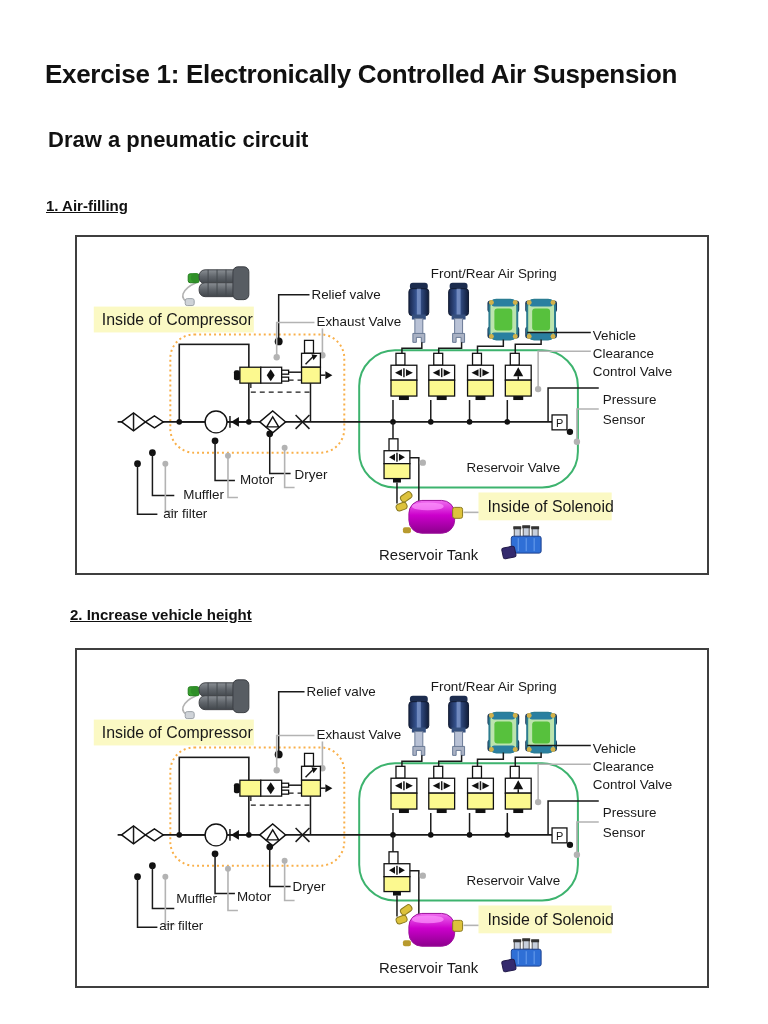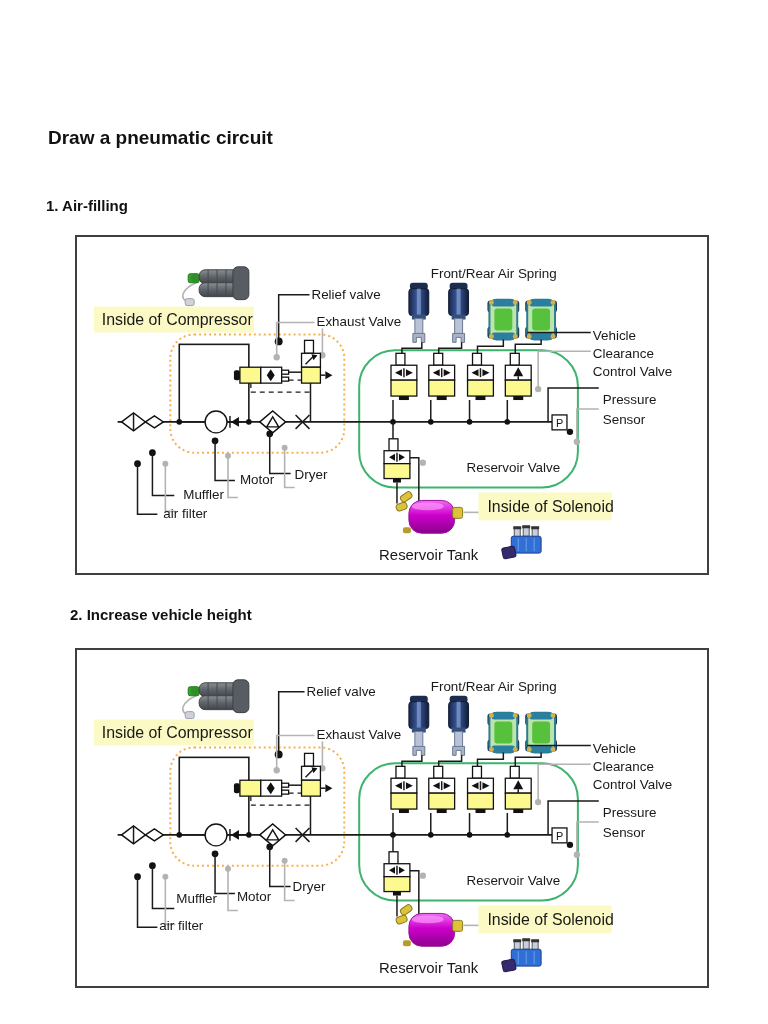--- a/index.html
+++ b/index.html
@@ -1,20 +1,20 @@
 <!DOCTYPE html>
 <html style="--highlight_yellow: #fbf9c4; --compressor_outline_orange: #f9b04a; --solenoid_outline_green: #3db36e; --valve_yellow: #fcf98f; --tank_magenta: #cc00cc; --solenoid_blue: #2f6fd6; --leader_gray: #b3b3b3; --line_black: #1a1a1a;"><head>
 <meta charset="utf-8">
 <style>
   html,body{margin:0;padding:0;background:#fff;}
   .page{position:relative;width:768px;height:1024px;background:#fff;overflow:hidden;
         font-family:"Liberation Sans",sans-serif;color:#111;}
   .doc-title{position:absolute;left:45px;top:59px;font-size:26px;font-weight:bold;letter-spacing:-0.3px;white-space:nowrap;}
-  .doc-subtitle{position:absolute;left:48px;top:127px;font-size:19px;font-weight:bold;}
-  .sec-heading{position:absolute;left:46px;font-size:15px;font-weight:bold;}
+  .doc-subtitle{position:absolute;left:48px;top:127px;font-size:22px;font-weight:bold;}
+  .sec-heading{position:absolute;left:46px;font-size:15px;font-weight:bold;text-decoration:underline;}
   .sec-1{top:197px;} .sec-2{top:606px;margin-left:24px;}
   .diagram-frame{position:absolute;left:75px;width:630px;height:336px;border:2px solid #3f3f3f;background:#fff;}
   .frame-1{top:235px;} .frame-2{top:648px;}
   .diagram-frame svg{width:100%;height:100%;display:block;}
 
   
   .ln{stroke:var(--line_black,#1a1a1a);stroke-width:1.5;fill:none;}
   .ln2{stroke:var(--line_black,#1a1a1a);stroke-width:1.6;fill:none;}
   .gln{stroke:var(--leader_gray,#b3b3b3);stroke-width:1.6;fill:none;}
   .dash{stroke:#1a1a1a;stroke-width:1.3;fill:none;stroke-dasharray:5 4;}
@@ -26,20 +26,21 @@
   .blk{fill:#111;}
   .gdot{fill:var(--leader_gray,#adadad);}
   .sym{fill:#fff;stroke:#111;stroke-width:1.4;}
   text{font-family:"Liberation Sans",sans-serif;fill:#191919;} .lbl-m{font-size:13.5px;} .lbl-big{font-size:16px;} .lbl-tank{font-size:15px;}
   .lbl-p{font-size:11px;}
 </style>
 </head>
 <body>
 
 <div class="page">
+  <div class="doc-title">Exercise 1: Electronically Controlled Air Suspension</div>
   <div class="doc-subtitle">Draw a pneumatic circuit</div>
 
   <div class="sec-heading sec-1">1. Air-filling</div>
   <div class="diagram-frame frame-1 diagram-host">
   <svg viewBox="0 0 632 338" xmlns="http://www.w3.org/2000/svg">
     <defs>
       <linearGradient id="gcyl" x1="0" y1="0" x2="0" y2="1">
         <stop offset="0" stop-color="#8a8f94"></stop>
             <stop offset="0.5" stop-color="#5f646a"></stop>
             <stop offset="1" stop-color="#41464b"></stop>

